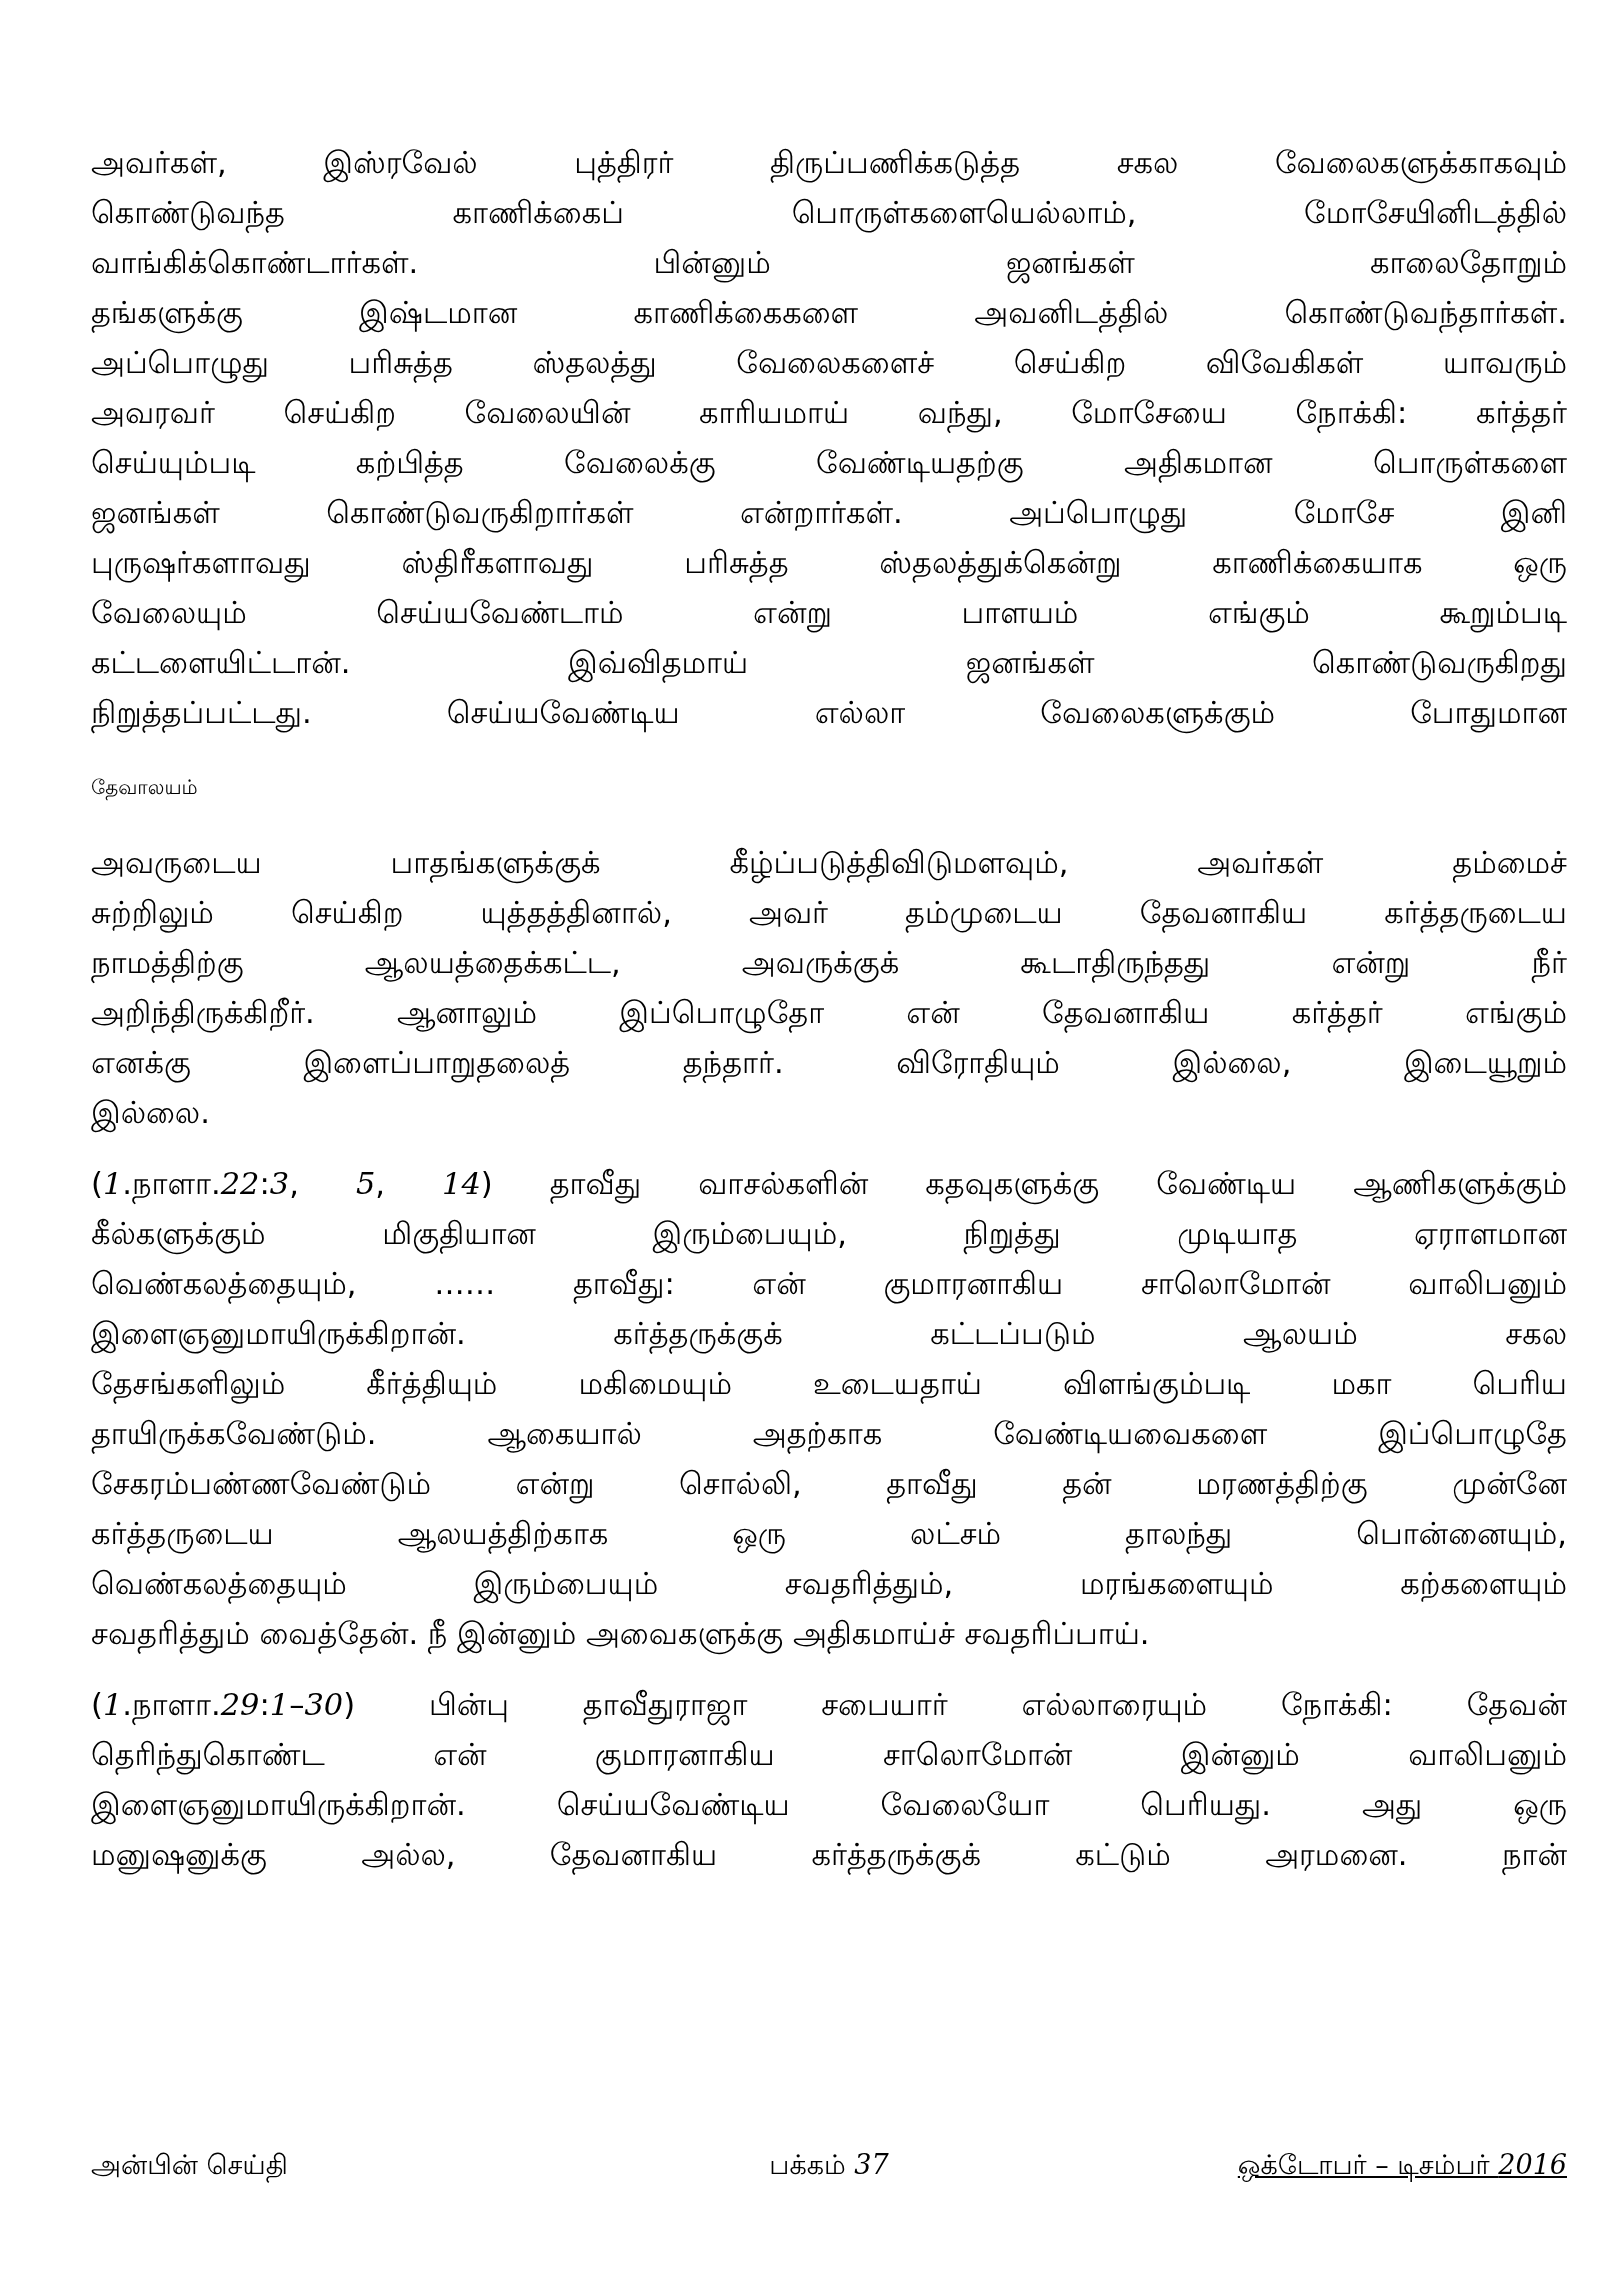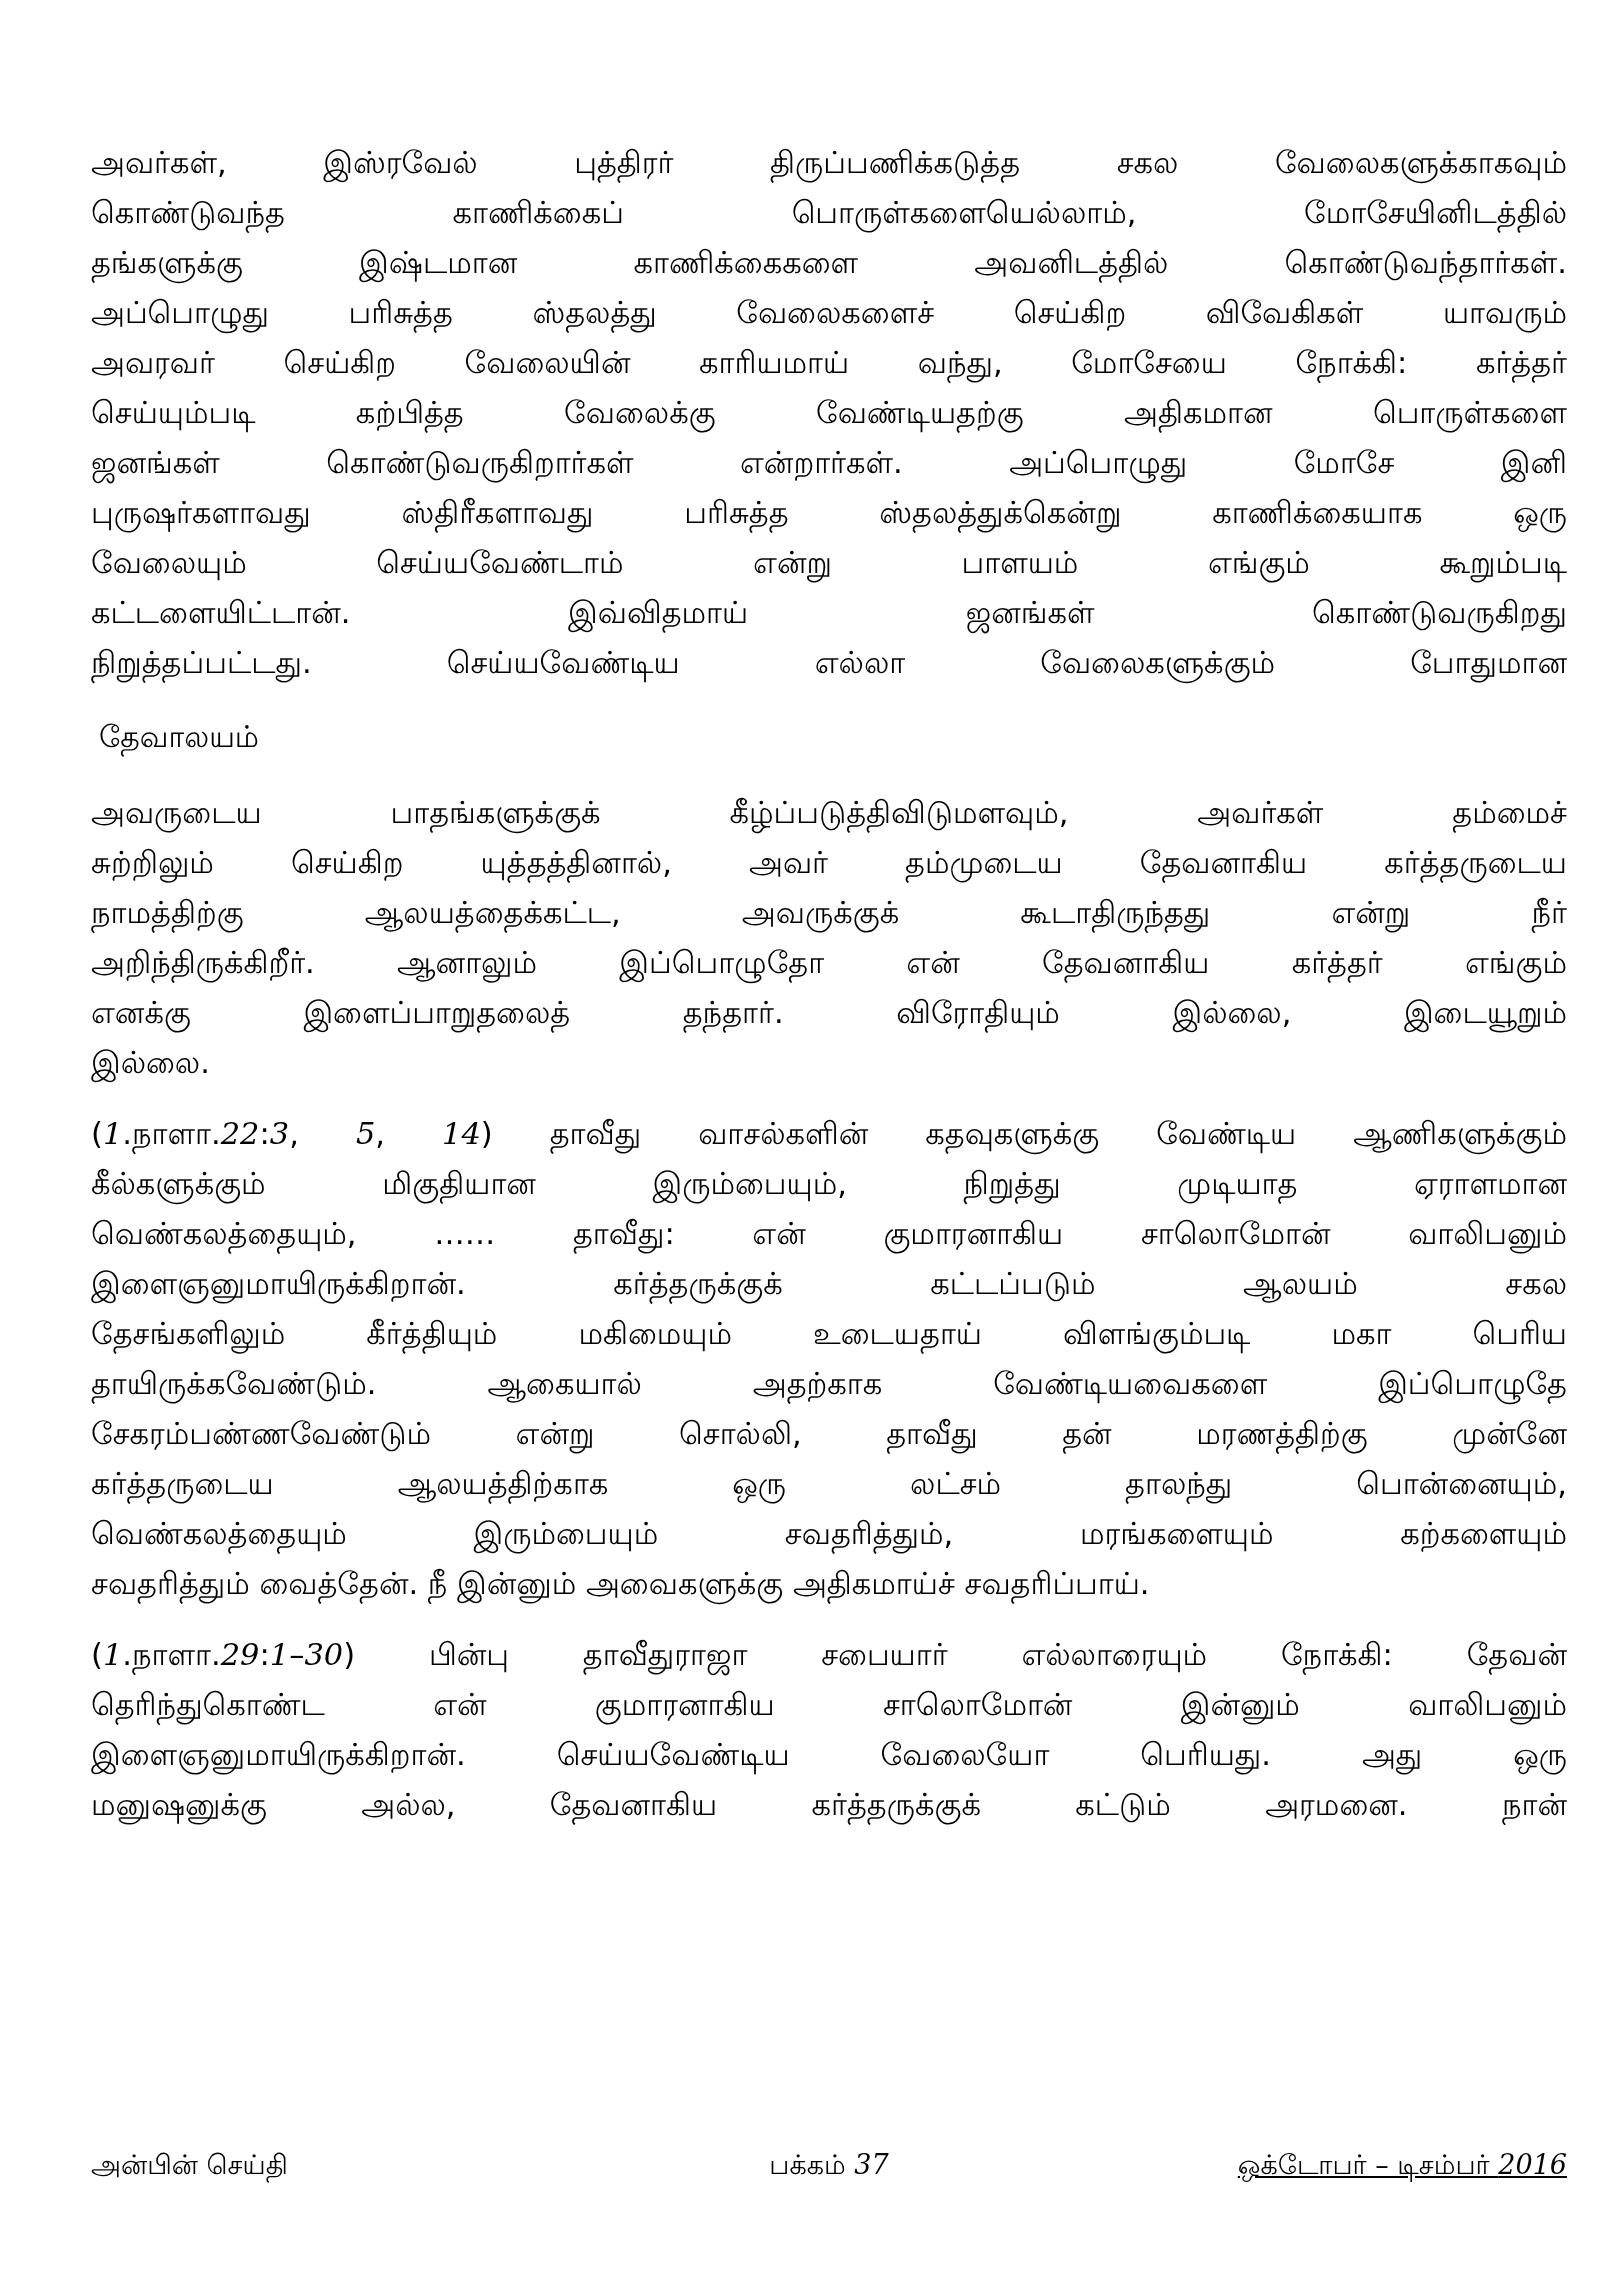--- a/index.html
+++ b/index.html
@@ -29,24 +29,24 @@
     margin: 0 0 21px 0;
   }
   .line {
     text-align: justify;
     text-align-last: justify;
   }
   .line.last {
     text-align-last: left;
   }
   .heading {
-    font-size: 30px;
+    font-size: 20px;
     font-weight: normal;
     line-height: 50px;
-    margin: 24px 0 26px 8px;
+    margin: 24px 0 26px 0;
   }
   i {
     font-style: italic;
     font-family: "DejaVu Serif", "Liberation Serif", serif;
   }
   .footer {
     position: absolute;
     left: 91px;
     right: 76px;
     top: 2146px;
@@ -62,20 +62,21 @@
 </style>
 </head>
 <body>
 
 <div class="page">
   <div class="content">
 
     <div class="para">
         <div class="line">அவர்கள், இஸ்ரவேல் புத்திரர் திருப்பணிக்கடுத்த சகல வேலைகளுக்காகவும்</div>
         <div class="line">கொண்டுவந்த காணிக்கைப் பொருள்களையெல்லாம், மோசேயினிடத்தில்</div>
+        <div class="line">வாங்கிக்கொண்டார்கள். பின்னும் ஜனங்கள் காலைதோறும்</div>
         <div class="line">தங்களுக்கு இஷ்டமான காணிக்கைகளை அவனிடத்தில் கொண்டுவந்தார்கள்.</div>
         <div class="line">அப்பொழுது பரிசுத்த ஸ்தலத்து வேலைகளைச் செய்கிற விவேகிகள் யாவரும்</div>
         <div class="line">அவரவர் செய்கிற வேலையின் காரியமாய் வந்து, மோசேயை நோக்கி: கர்த்தர்</div>
         <div class="line">செய்யும்படி கற்பித்த வேலைக்கு வேண்டியதற்கு அதிகமான பொருள்களை</div>
         <div class="line">ஜனங்கள் கொண்டுவருகிறார்கள் என்றார்கள். அப்பொழுது மோசே இனி</div>
         <div class="line">புருஷர்களாவது ஸ்திரீகளாவது பரிசுத்த ஸ்தலத்துக்கென்று காணிக்கையாக ஒரு</div>
         <div class="line">வேலையும் செய்யவேண்டாம் என்று பாளயம் எங்கும் கூறும்படி</div>
         <div class="line">கட்டளையிட்டான். இவ்விதமாய் ஜனங்கள் கொண்டுவருகிறது</div>
         <div class="line">நிறுத்தப்பட்டது. செய்யவேண்டிய எல்லா வேலைகளுக்கும் போதுமான</div>
       </div>

